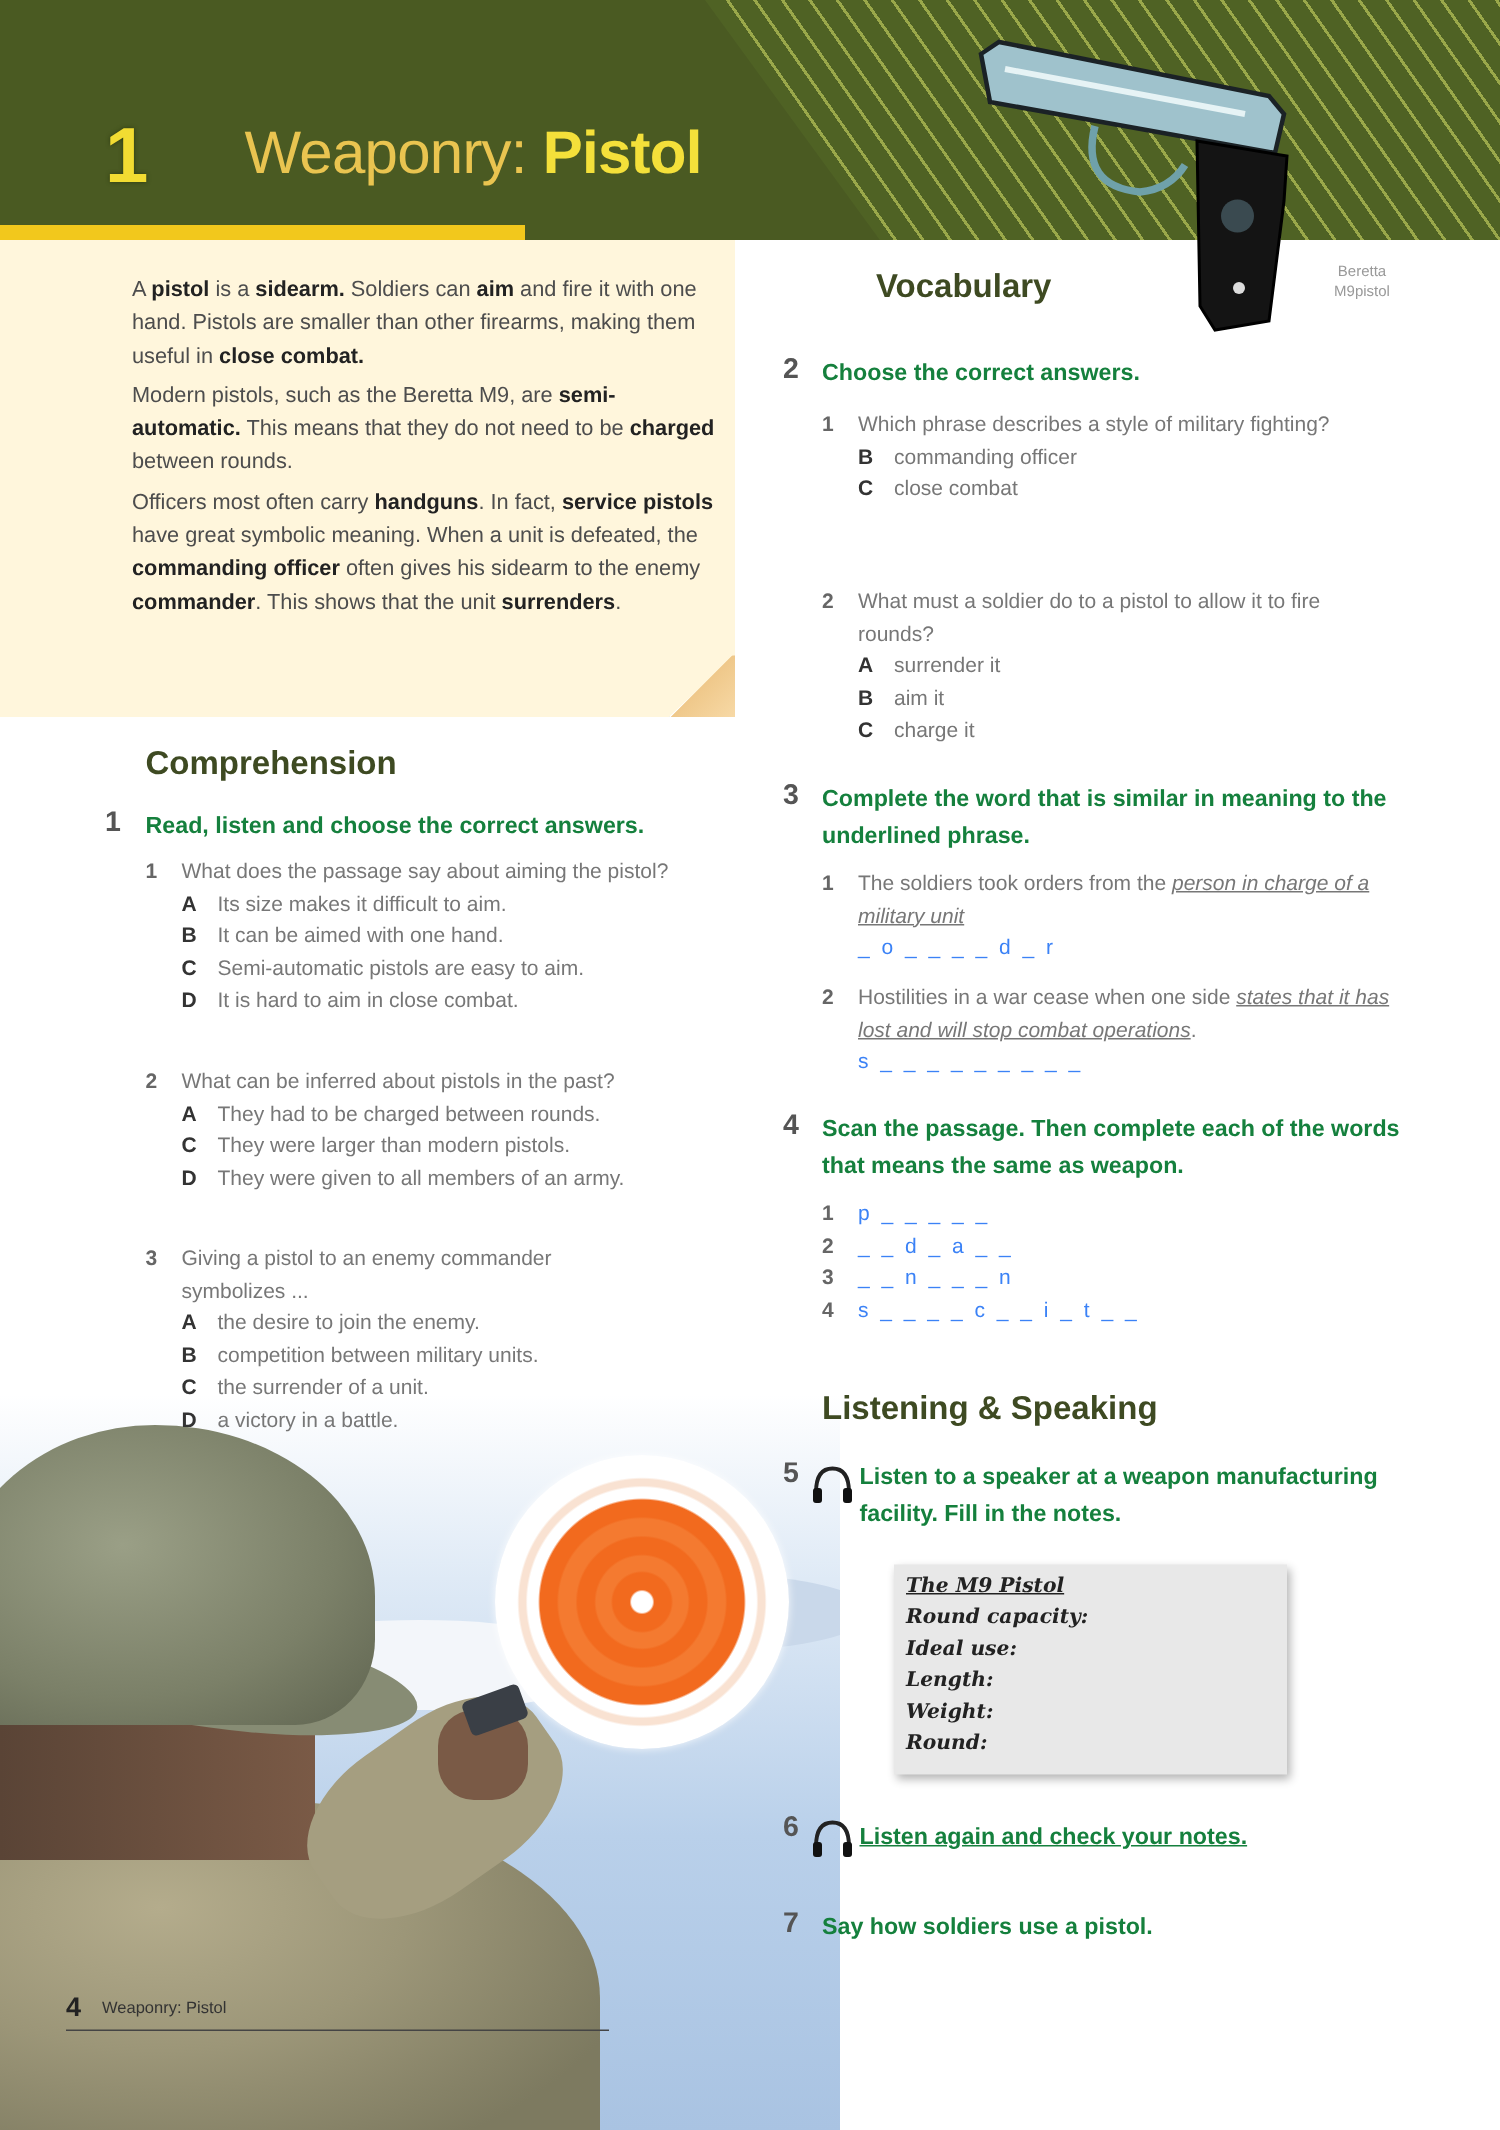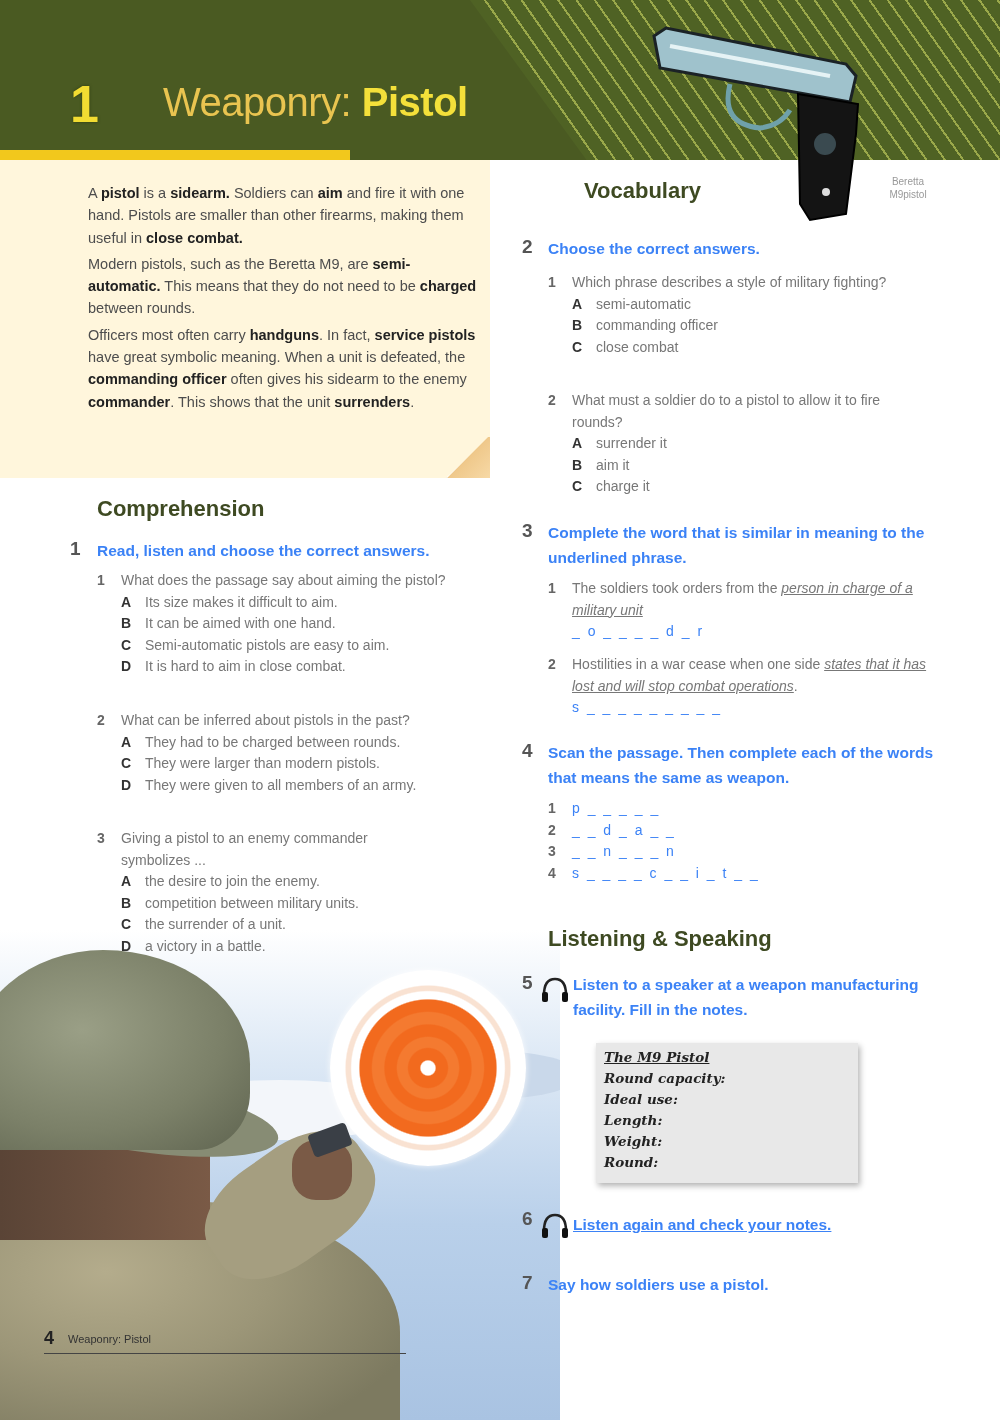--- a/index.html
+++ b/index.html
@@ -72,21 +72,21 @@
   .reading-text b { color: #222; }
 
   
   .section-heading {
     position: absolute; font-size: 22px; font-weight: bold; color: #3e4a22;
   }
   .ex-num {
     position: absolute; font-size: 19px; font-weight: bold; color: #555;
   }
   .ex-instr {
-    position: absolute; font-size: 15.5px; font-weight: bold; color: #3b82f6;
+    position: absolute; font-size: 15.5px; font-weight: bold; color: #15803d;
     line-height: 25px;
   }
   .q-block {
     position: absolute; font-size: 14px; color: #777; line-height: 21.5px;
   }
   .q-block .qn { position: absolute; left: 0; color: #666; font-weight: bold; }
   .q-block .qtext { padding-left: 24px; }
   .q-block .opt { padding-left: 24px; position: relative; }
   .q-block .opt .ol {
     display: inline-block; width: 24px; color: #333; font-weight: bold;
@@ -253,21 +253,20 @@
 </div>
 
 <div class="section-heading" style="left:548px; top:178px;margin-left:36px;">Vocabulary</div>
 
 <div class="ex-num" style="left:522px; top:236px;">2</div>
 <div class="ex-instr" style="left:548px; top:236px; width:400px;">Choose the correct answers.</div>
 
 <div class="q-block" style="left:548px; top:272px; width:340px;">
   <span class="qn">1</span>
   <div class="qtext">Which phrase describes a style of military fighting?</div>
-  <div class="opt"><span class="ol">A</span><span>semi-automatic</span></div>
   <div class="opt"><span class="ol">B</span><span>commanding officer</span></div>
   <div class="opt"><span class="ol">C</span><span>close combat</span></div>
 </div>
 
 <div class="q-block" style="left:548px; top:390px; width:380px;">
   <span class="qn">2</span>
   <div class="qtext">What must a soldier do to a pistol to allow it to fire rounds?</div>
   <div class="opt"><span class="ol">A</span><span>surrender it</span></div>
   <div class="opt"><span class="ol">B</span><span>aim it</span></div>
   <div class="opt"><span class="ol">C</span><span>charge it</span></div>

